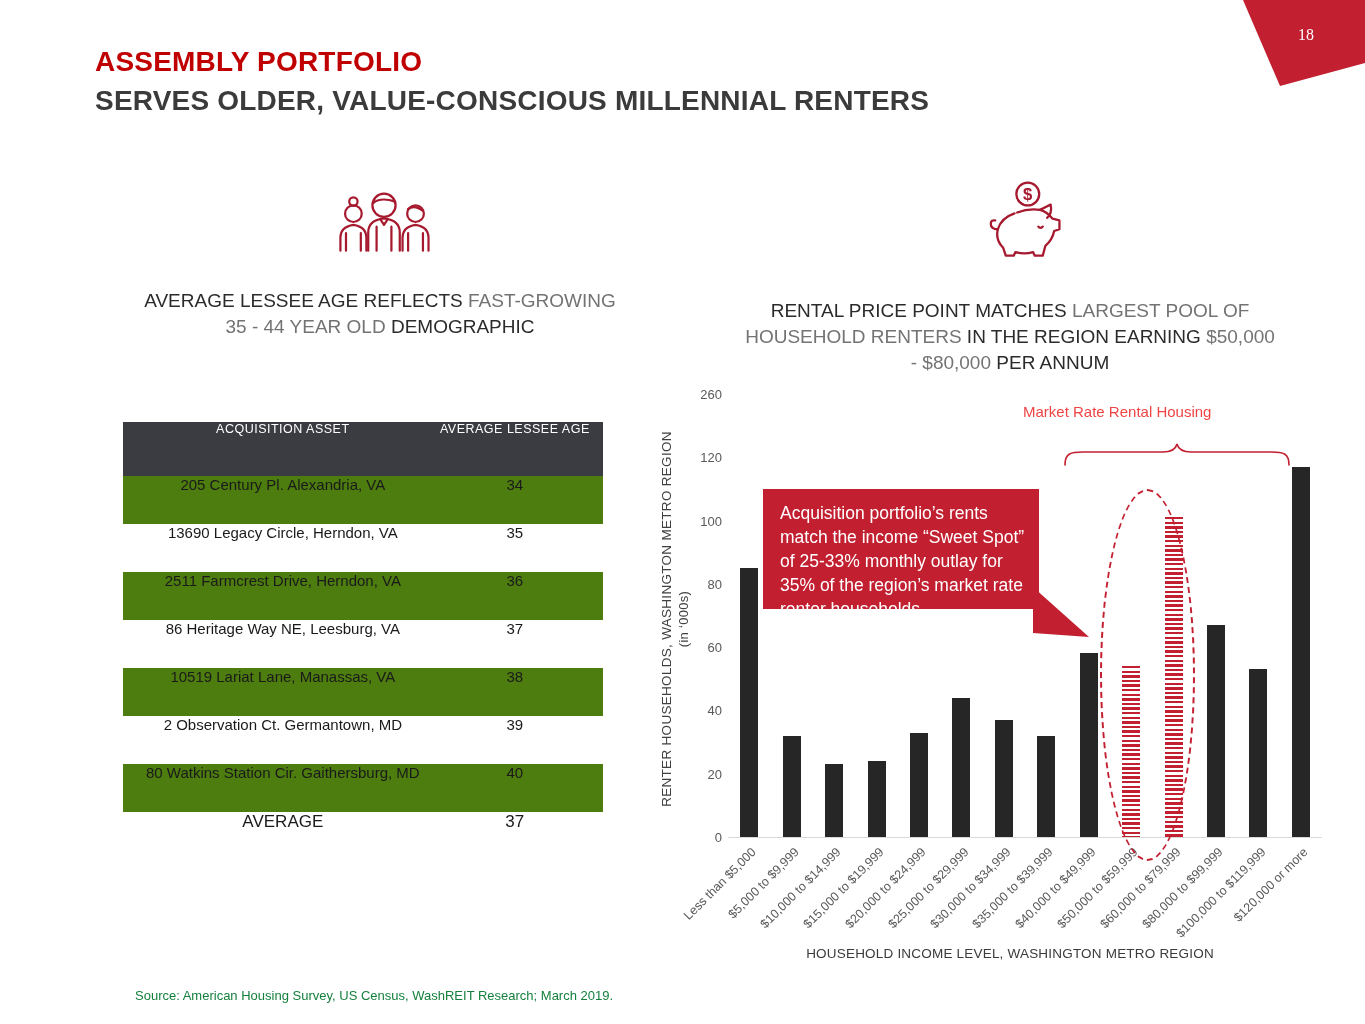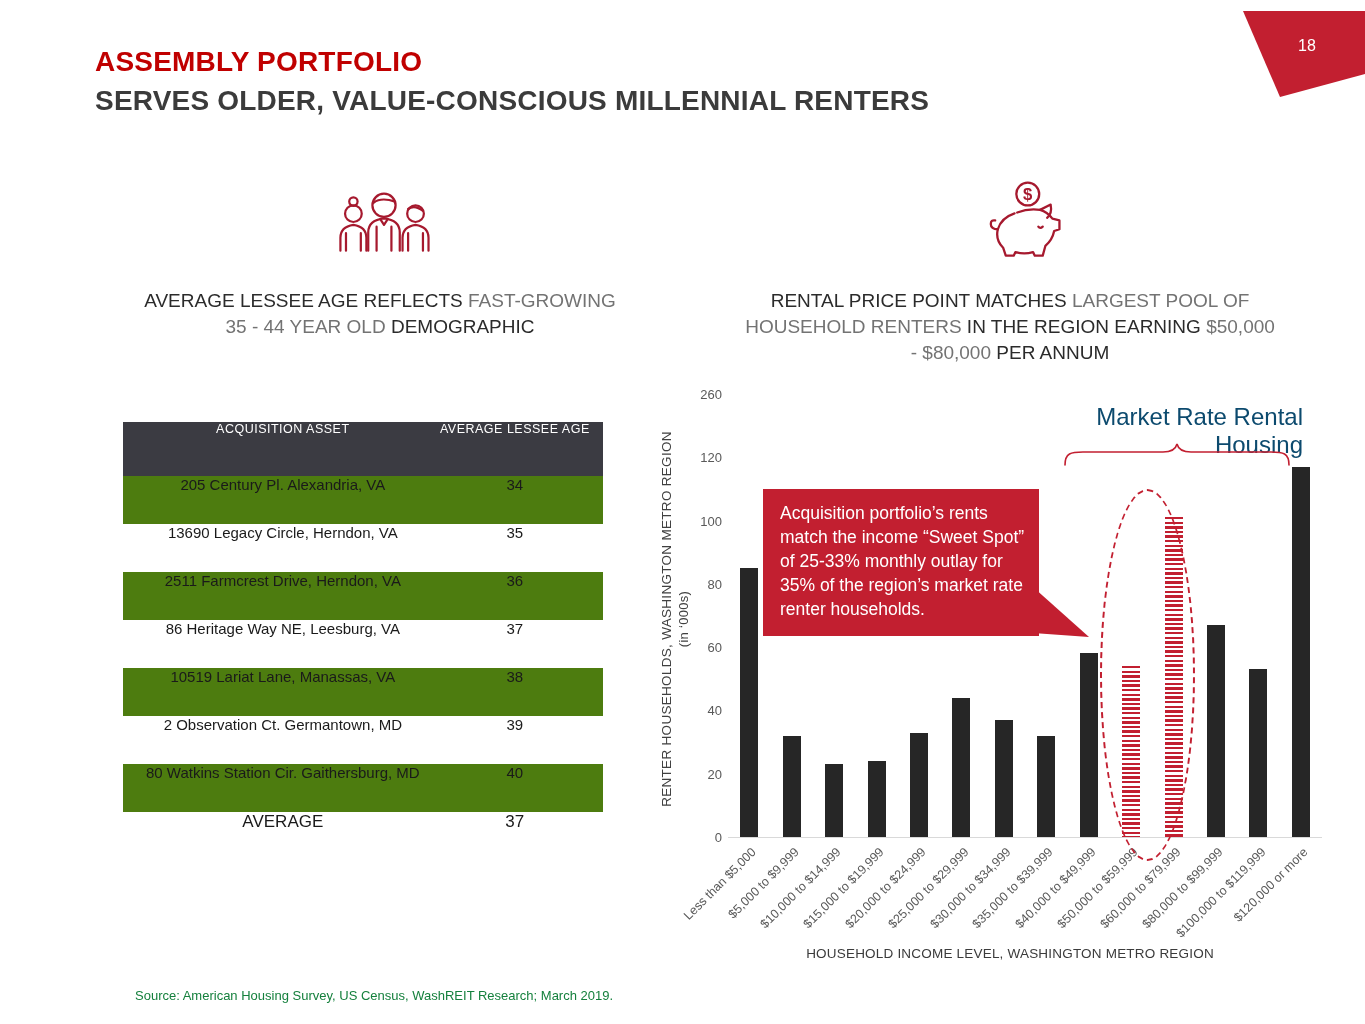--- a/index.html
+++ b/index.html
@@ -6,29 +6,29 @@
   html,body { background:#e9e9e9; }
   .slide {
     position:relative; width:1365px; height:1024px; background:#ffffff;
     font-family:"Liberation Sans", sans-serif; overflow:hidden; margin:0 auto;
   }
   .abs { position:absolute; }
 
   
   .title { left:95px; top:46px; font-size:28px; font-weight:bold; color:#C00000; letter-spacing:0.2px; }
   .subtitle { left:95px; top:85px; font-size:28px; font-weight:bold; color:#3B3B3B; letter-spacing:0.2px; }
-  .banner { right:0; top:11px; width:135px; height:90px; }
+  .banner { right:0; top:0; width:135px; height:90px;font-family:Liberation Serif, serif; }
   .page-num { left:68px; top:26px; color:#ffffff; font-size:16px; position:absolute; }
 
   
   .sec-heading { font-size:19px; line-height:1.36; text-align:center; color:#2b2b2b; }
   .sec-heading .red { color:#737373; }
   .sec-heading .dark { color:#2b2b2b; }
   .left-heading { left:85px; top:288px; width:590px; }
-  .right-heading { left:697px; top:288px; width:626px;text-align:center; }
+  .right-heading { left:697px; top:298px; width:626px;text-align:center; }
 
   
   .table { left:123px; top:422px; width:480px; font-size:15px; color:#1a1a1a; }
   .trow { display:flex; height:48px;padding-left:16px; }
   .thead { background:#3B3B42; color:#ffffff; font-size:12.5px; letter-spacing:0.5px; height:54px; }
   .alt { background:#4d7c0f; }
   .c1 { width:62%; text-align:center; }
   .c2 { width:38%; text-align:center; }
   .tfoot { height:46px; font-size:17px; color:#1a1a1a; }
 
@@ -38,22 +38,22 @@
   .bar.striped { background: repeating-linear-gradient(to bottom, #C21F30 0px, #C21F30 2.4px, #ffffff 2.4px, #ffffff 4.6px); }
   .yticks { left:676px; top:395px; width:46px; height:443px; font-size:13px; color:#595959; }
   .ytick { position:absolute; right:0; text-align:right; width:100%; }
   .xlabels { left:728px; top:845px; width:594px; height:120px; font-size:12.5px; color:#595959; }
   .xlab { position:absolute; top:0; white-space:nowrap; transform:rotate(-45deg); transform-origin:top right; }
   .y-axis-title { left:448px; top:599px; width:460px; height:40px; transform:rotate(-90deg); text-align:center;
                   color:#404040; font-size:13.5px; letter-spacing:0.3px; line-height:1.3; }
   .x-axis-title { left:700px; top:946px; width:620px; text-align:center; font-size:13.5px; color:#3B3B3B; letter-spacing:0.2px; }
 
   
-  .bracket-label { left:1023px; top:403px; width:280px; text-align:right; font-size:24px; color:#0c4a6e; }
-  .callout { left:763px; top:489px; width:276px; height:147px; background:#C21F30; color:#ffffff;
+  .bracket-label { left:1023px; top:403px; width:280px; text-align:left; font-size:15px; color:#ef4444; }
+  .callout { left:763px; top:489px; width:276px; height:120px; background:#C21F30; color:#ffffff;
              font-size:17.5px; line-height:1.37; padding:13px 7px 12px 17px; z-index:5; }
   .tail { left:1033px; top:585px; z-index:4; }
   .ellipse { left:1100px; top:489px; width:95px; height:372px; border:2px dashed #C21F30; border-radius:50%; z-index:6; }
 
   .source { left:135px; top:988px; font-size:13px; color:#15803d; }
 </style>
 </head>
 <body>
 
 <div class="slide">

